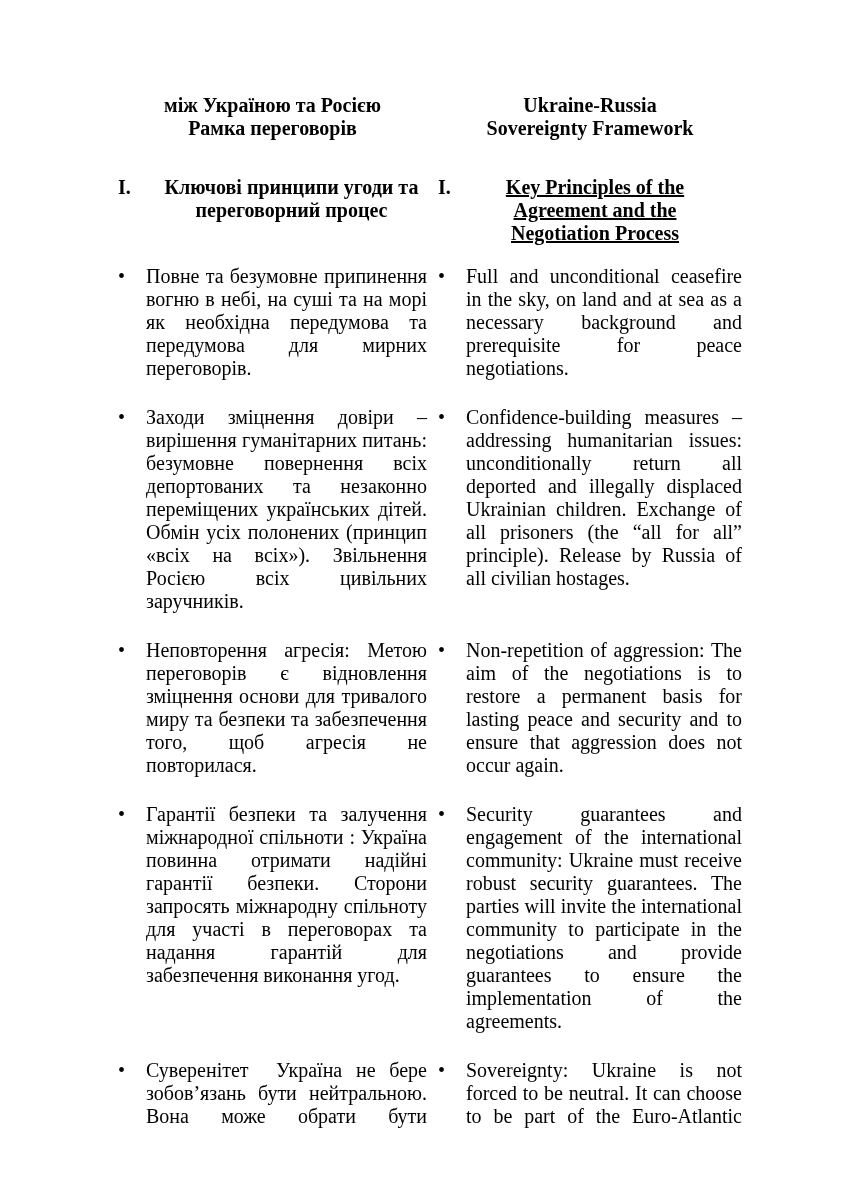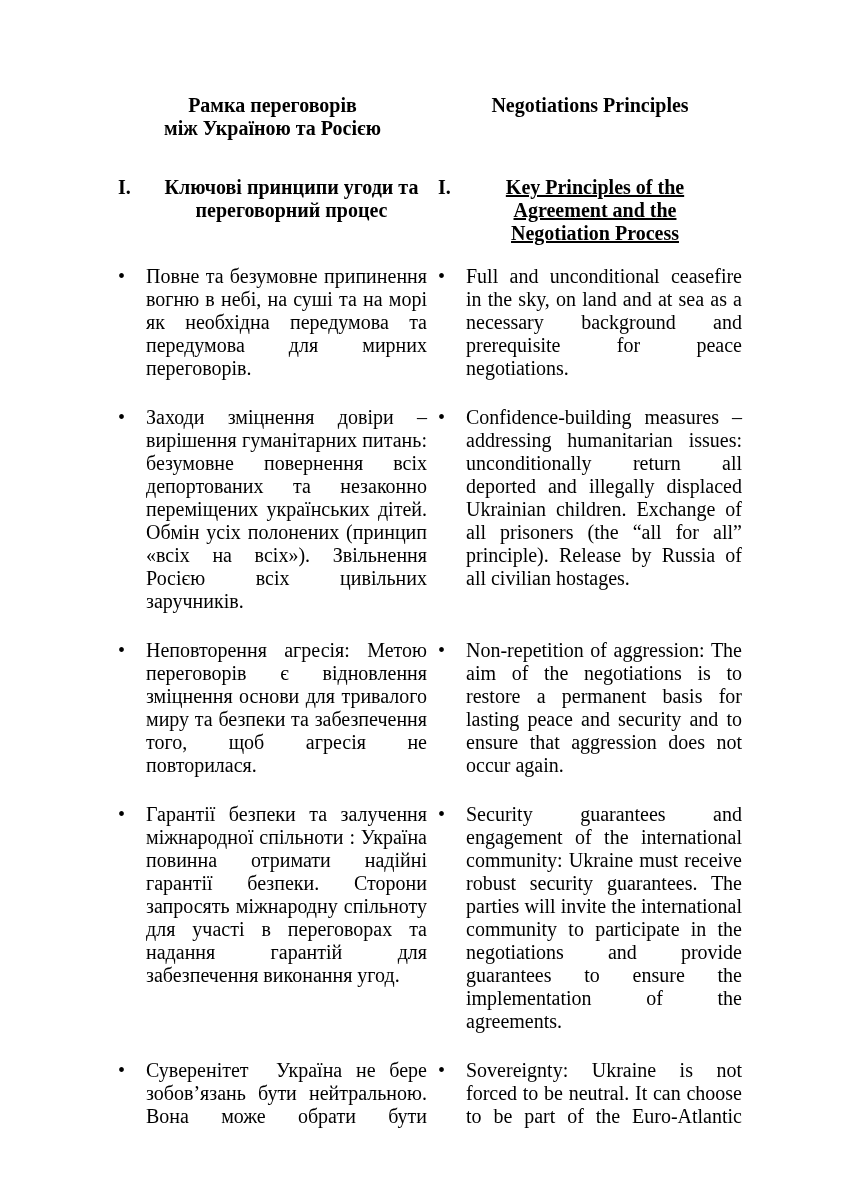--- a/index.html
+++ b/index.html
@@ -68,25 +68,26 @@
   .cut p { text-align-last: justify; }
 </style>
 </head>
 <body>
 
 <div class="page">
   <div class="content">
 
     <div class="row titles-row">
       <div class="cell-l title">
+        <div>між Україною та Росією</div>
         <div>Рамка переговорів</div>
-        <div>між Україною та Росією</div>
       </div>
       <div class="cell-r title">
-        <div>Negotiations Principles</div>
+        <div>Ukraine-Russia</div>
+        <div>Sovereignty Framework</div>
       </div>
     </div>
 
     <div class="row heading-row">
       <div class="cell-l hang">
         <span class="num">I.</span>
         <span class="htext">Ключові принципи угоди та переговорний процес</span>
       </div>
       <div class="cell-r hang">
         <span class="num">I.</span>

